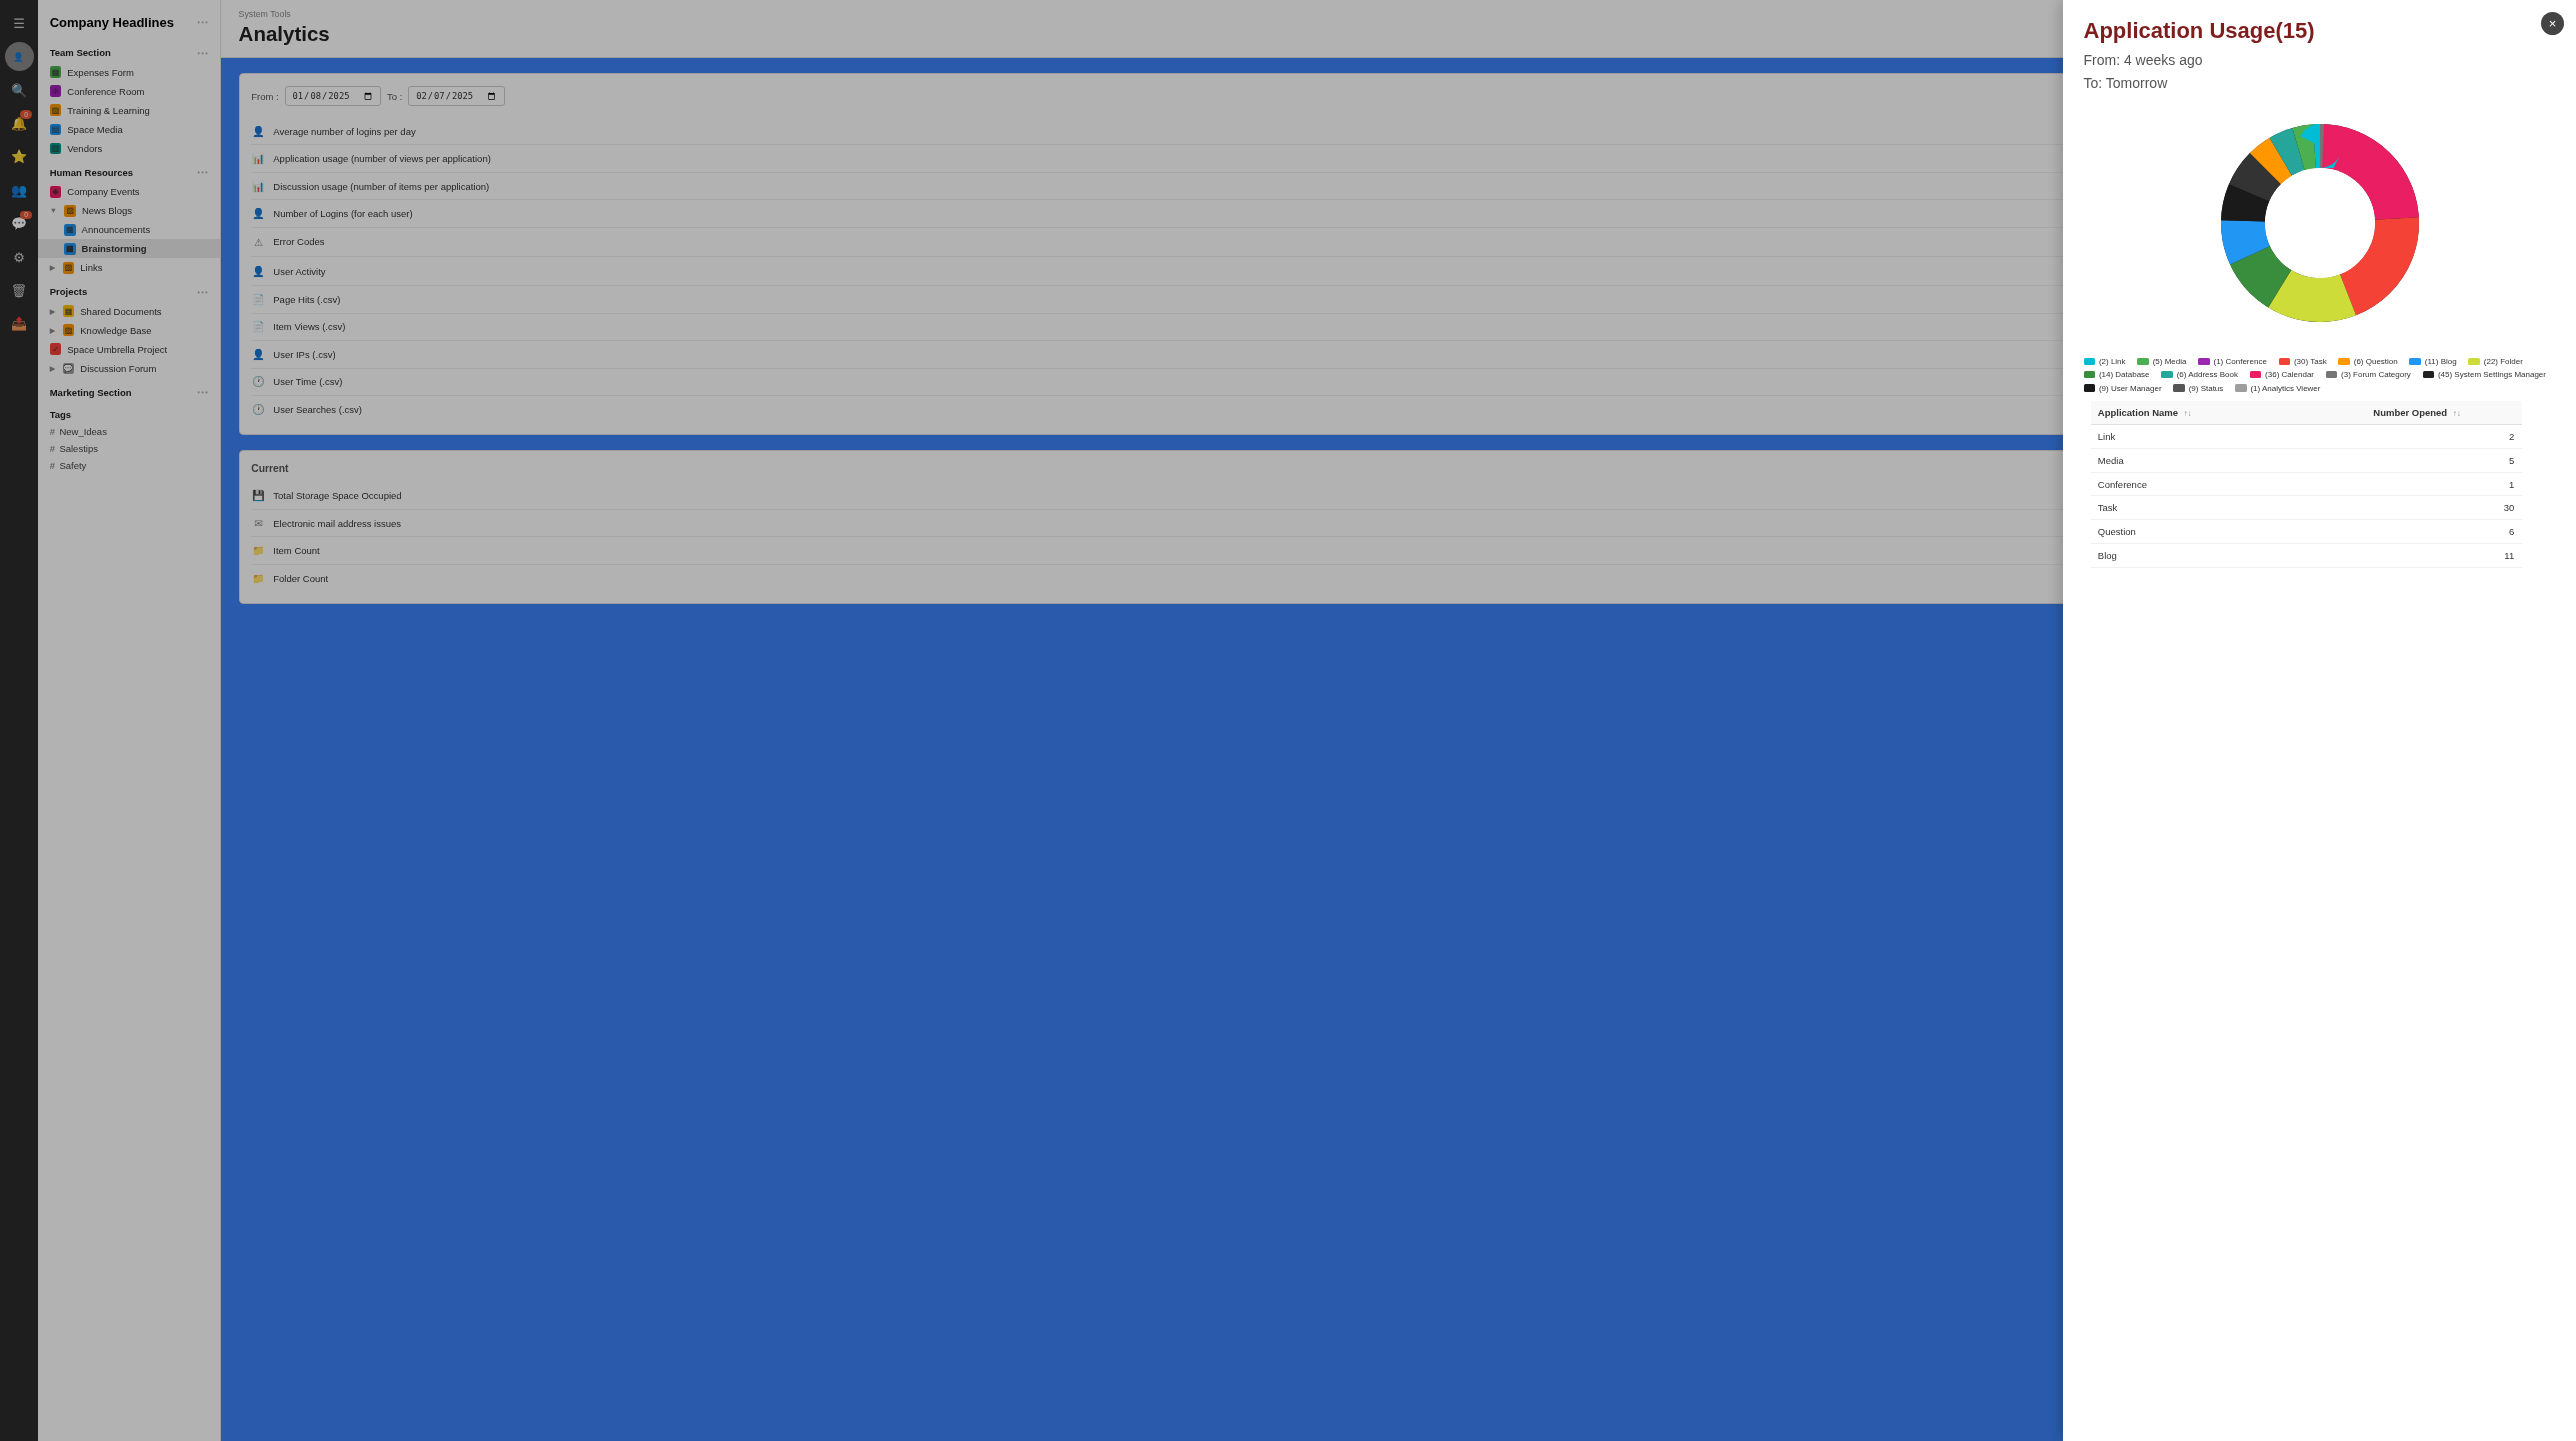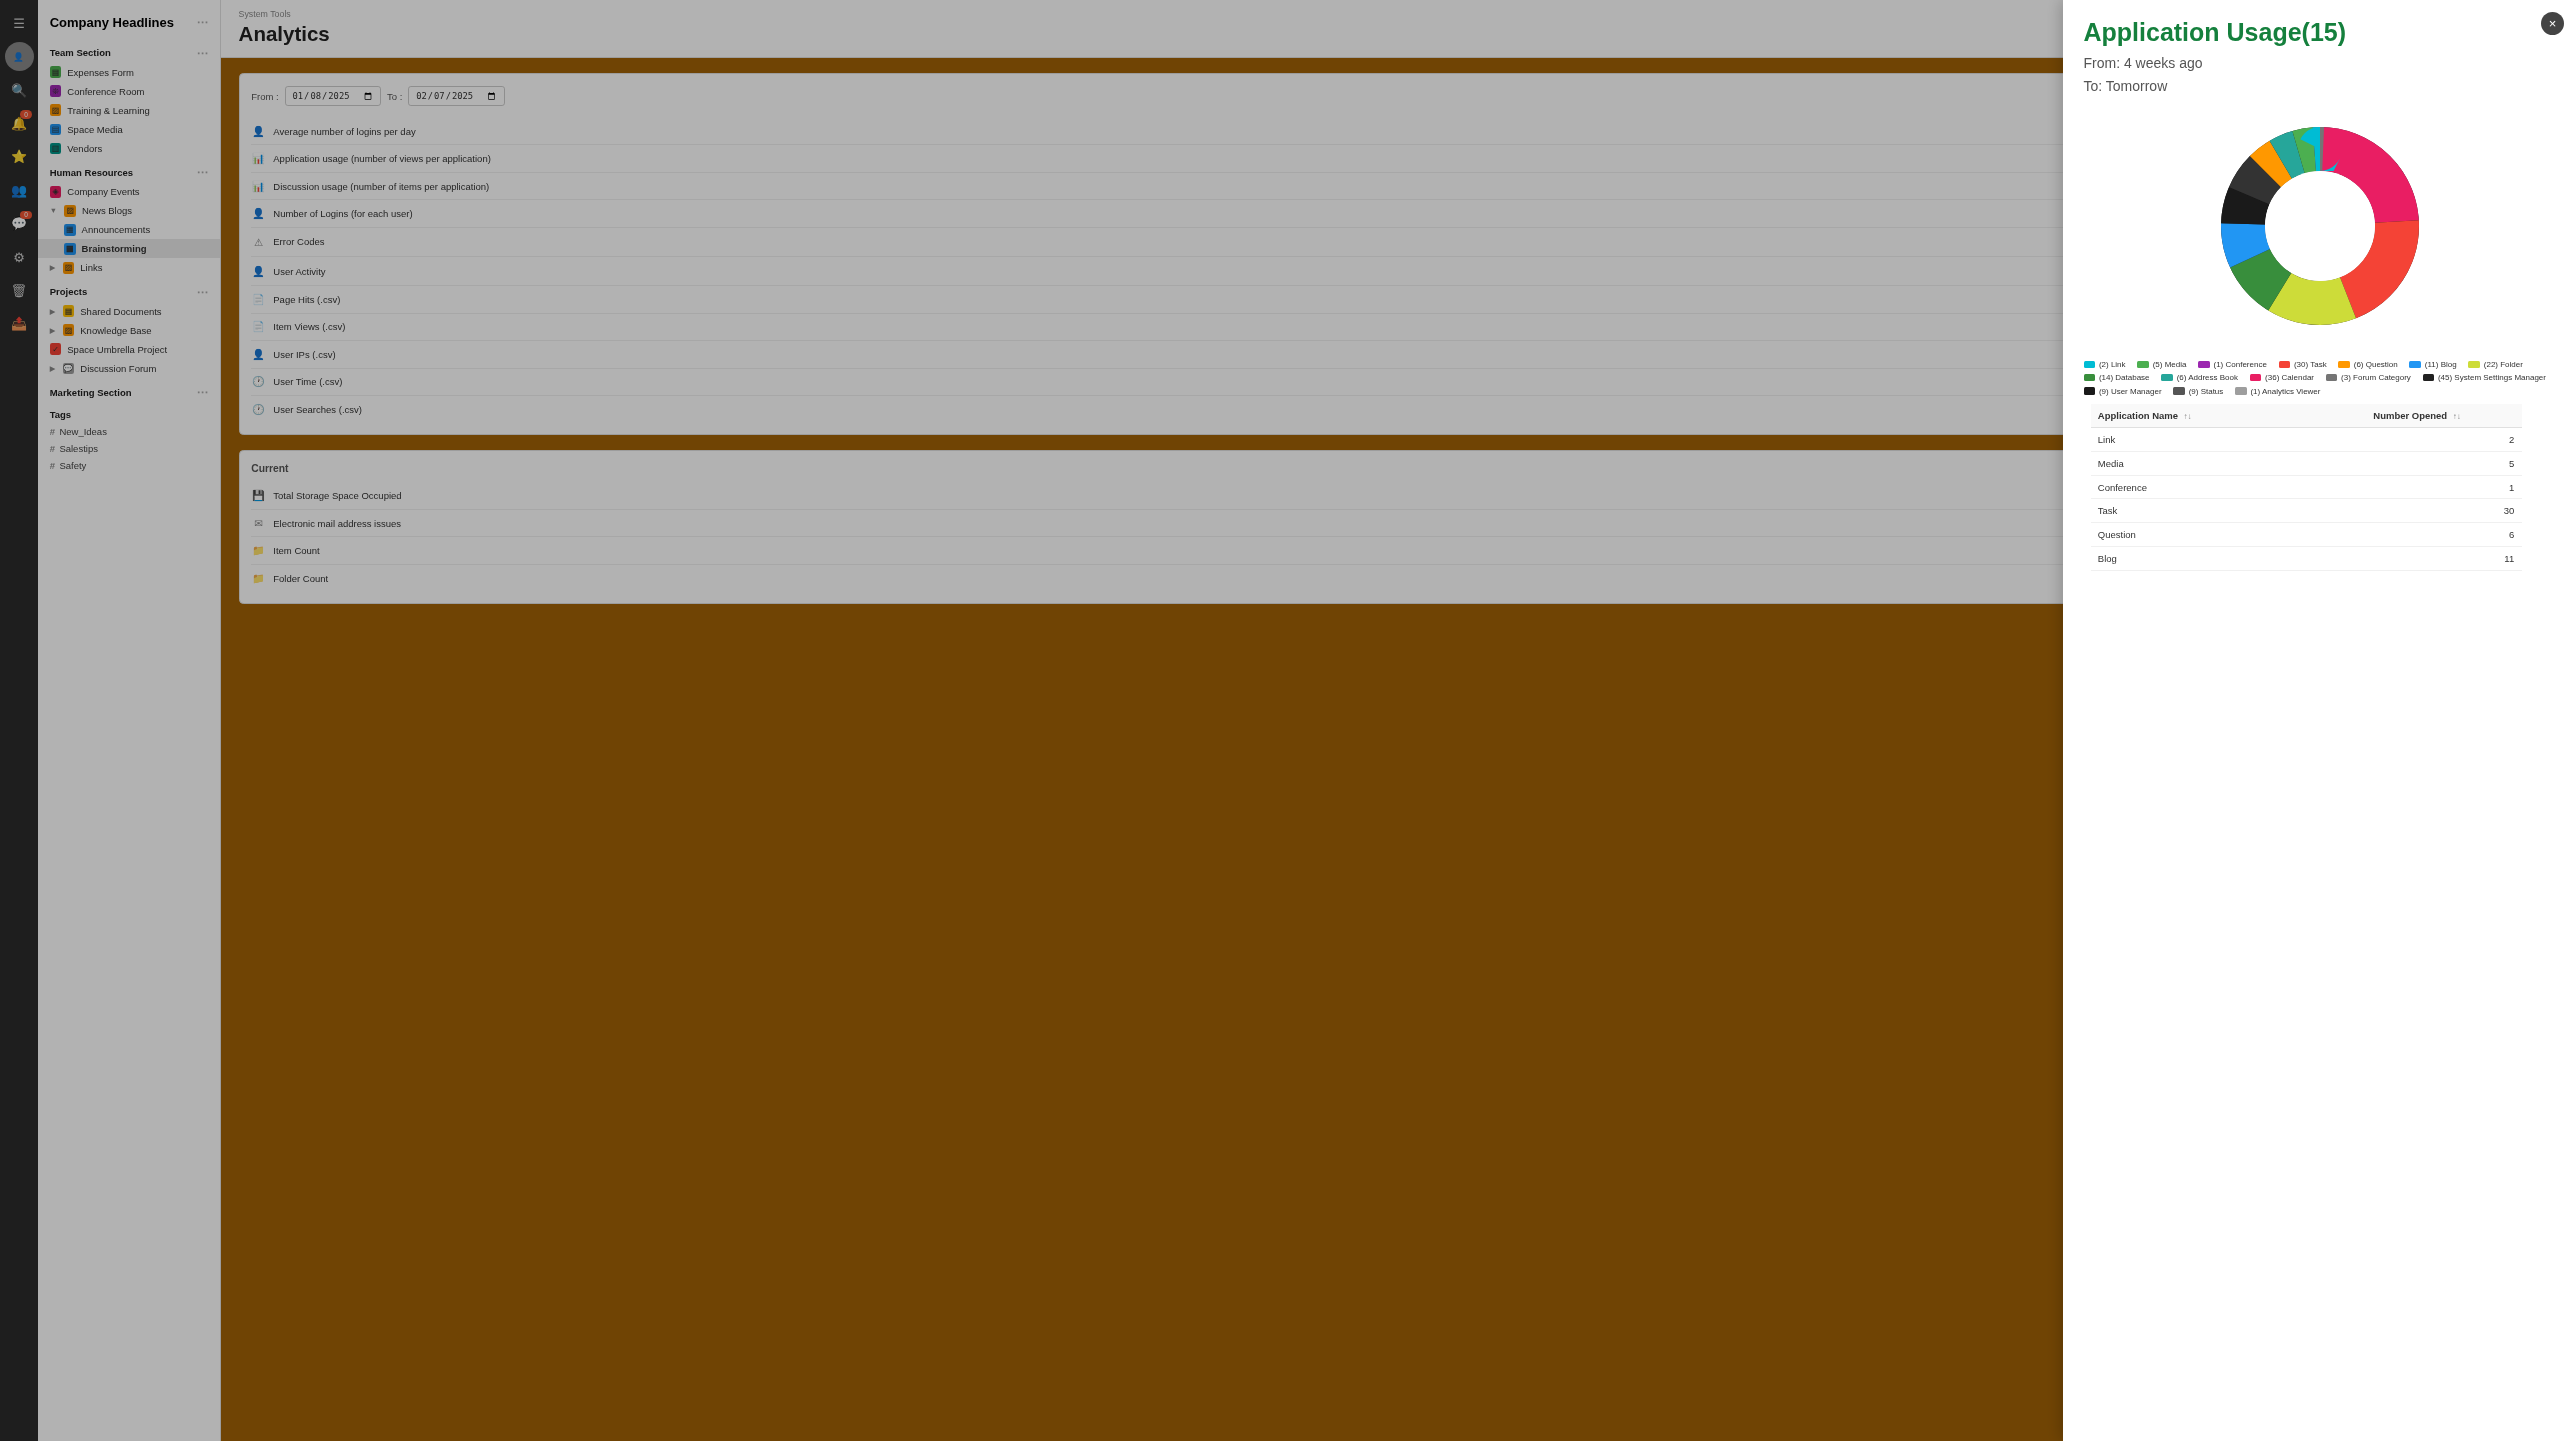--- a/index.html
+++ b/index.html
@@ -31,21 +31,21 @@
     .sidebar-item.active { background: #e8e8e8; font-weight: 600; }
     .sidebar-item .item-icon { width: 11.7px; height: 11.7px; border-radius: 2.2px; flex-shrink: 0; display: inline-flex; align-items: center; justify-content: center; font-size: 8px; }
     .sidebar-item.indented { padding-left: 26px; }
     .chevron { font-size: 7.3px; color: #888; margin-right: 1.5px; }
     .dot-menu { color: #aaa; font-size: 11.7px; cursor: pointer; }
     .tag-item { display: flex; align-items: center; gap: 4.4px; padding: 2.9px 11.7px; font-size: 9.5px; color: #444; cursor: pointer; }
     .tag-hash { color: #888; font-weight: bold; }
 
     
     .main-content {
-      flex: 1; overflow-y: auto; background: #a16207; position: relative;
+      flex: 1; overflow-y: auto; background: #3b82f6; position: relative;
     }
     .main-header {
       background: #fff; padding: 8.8px 17.6px 11.7px; border-bottom: 0.7px solid #e0e0e0;
     }
     .breadcrumb { font-size: 8.8px; color: #888; margin-bottom: 2.9px; }
     .page-title { font-size: 20.5px; font-weight: 700; color: #222; }
 
     .analytics-body { padding: 14.7px 17.6px; }
 
     .section-card { background: #fff; border: 0.7px solid #e0e0e0; border-radius: 4.4px; margin-bottom: 14.7px; padding: 11.7px; }
@@ -67,21 +67,21 @@
     .download-btn { font-size: 8.8px; color: #555; }
 
     
     .modal-overlay {
       position: fixed; top: 0; left: 0; right: 0; bottom: 0; background: rgba(0,0,0,0.3); z-index: 100; display: flex; align-items: flex-start; justify-content: flex-end;
     }
     .modal-panel {
       background: #fff; width: 513px; height: 100vh; overflow-y: auto; box-shadow: -2.9px 0 14.7px rgba(0,0,0,0.2); position: relative;
     }
     .modal-header { padding: 17.6px 20.5px 11.7px; }
-    .modal-title { font-size: 25px; font-weight: 700; color: #15803d; margin-bottom: 5.9px; }
+    .modal-title { font-size: 22px; font-weight: 700; color: #7f1d1d; margin-bottom: 5.9px; }
     .modal-date { font-size: 14px; color: #555; line-height: 1.6; }
     .modal-close {
       position: absolute; top: 11.7px; right: 11.7px; width: 23.4px; height: 23.4px; background: #444; border-radius: 50%; display: flex; align-items: center; justify-content: center; cursor: pointer; color: white; font-size: 13px; border: none;
     }
     .gear-btn {
       position: fixed; top: 11.7px; right: 44px; width: 29px; height: 29px; background: #d0d0d0; border-radius: 4.4px; display: flex; align-items: center; justify-content: center; cursor: pointer; font-size: 13px; color: #555; z-index: 99;
     }
 
     
     .chart-container { padding: 7.3px 20.5px 14.7px; display: flex; flex-direction: column; align-items: center; }

